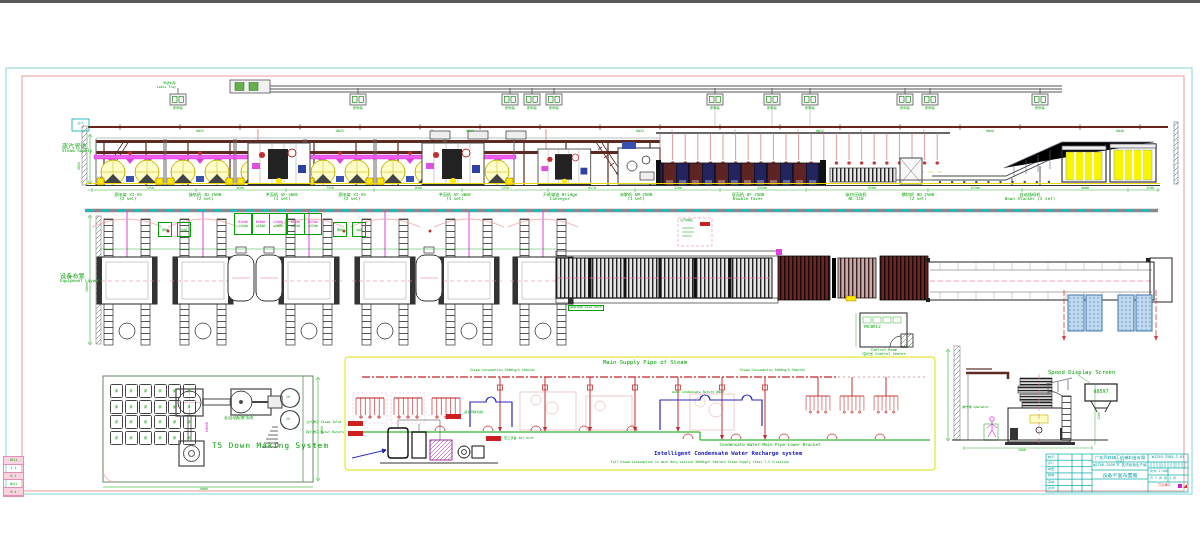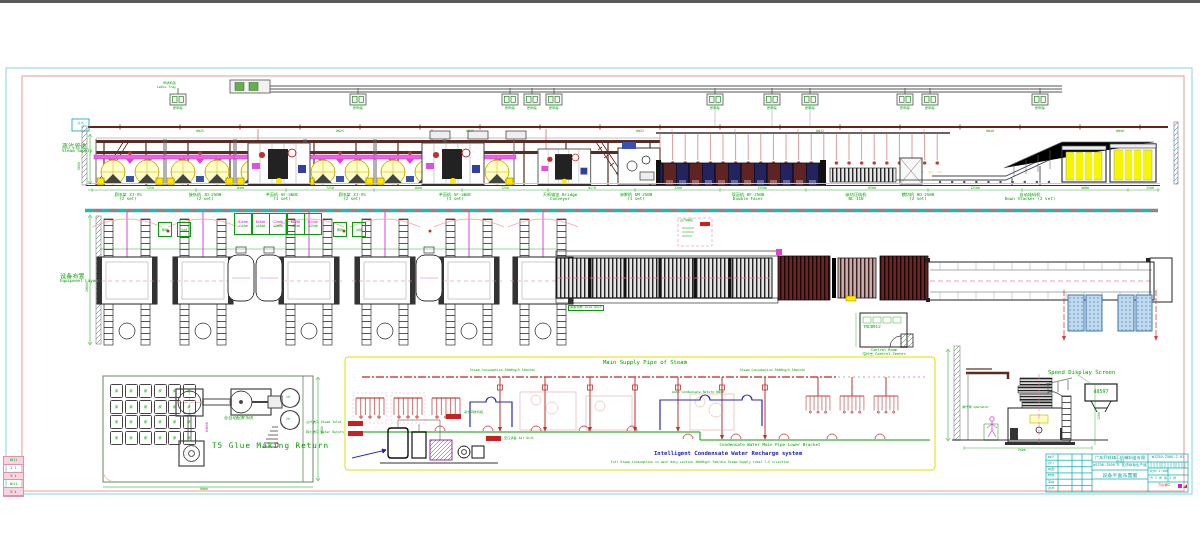--- a/index.html
+++ b/index.html
@@ -685,21 +685,21 @@
       <div>
         <span class="f3 g">胶</span>
       </div>
       <div>
         <span class="f3 g">胶</span>
       </div>
       <div>
         <span class="f3 g">胶</span>
       </div>
     </div>
-  <div class="t f7 g" style="left:212px;top:442px">T5 Glue Making Return</div>
+  <div class="t f7 g" style="left:212px;top:442px">T5 Down Making System</div>
   <div class="t f4 g" style="left:224px;top:416px">全自动配胶系统</div>
   <div class="t f3 g" style="left:286px;top:395.5px">1#</div>
   <div class="t f3 g" style="left:286px;top:417.5px">2#</div>
   <div class="t f3 mg rot" style="left:206px;top:432px">V9808</div>
   <div class="t f3 g" style="left:200px;top:487.5px">9000</div>
   <div class="t f3 g rot" style="left:321px;top:434px">6000</div>
 
   <div class="lab f55 g" style="left:645px;top:359px;width:200px">Main Supply Pipe of Steam</div>
   <div class="t f3 g" style="left:470px;top:369px">Steam Consumption 3000kg/h 50m/min</div>
   <div class="t f3 g" style="left:740px;top:369px">Steam Consumption 3000kg/h 50m/min</div>

